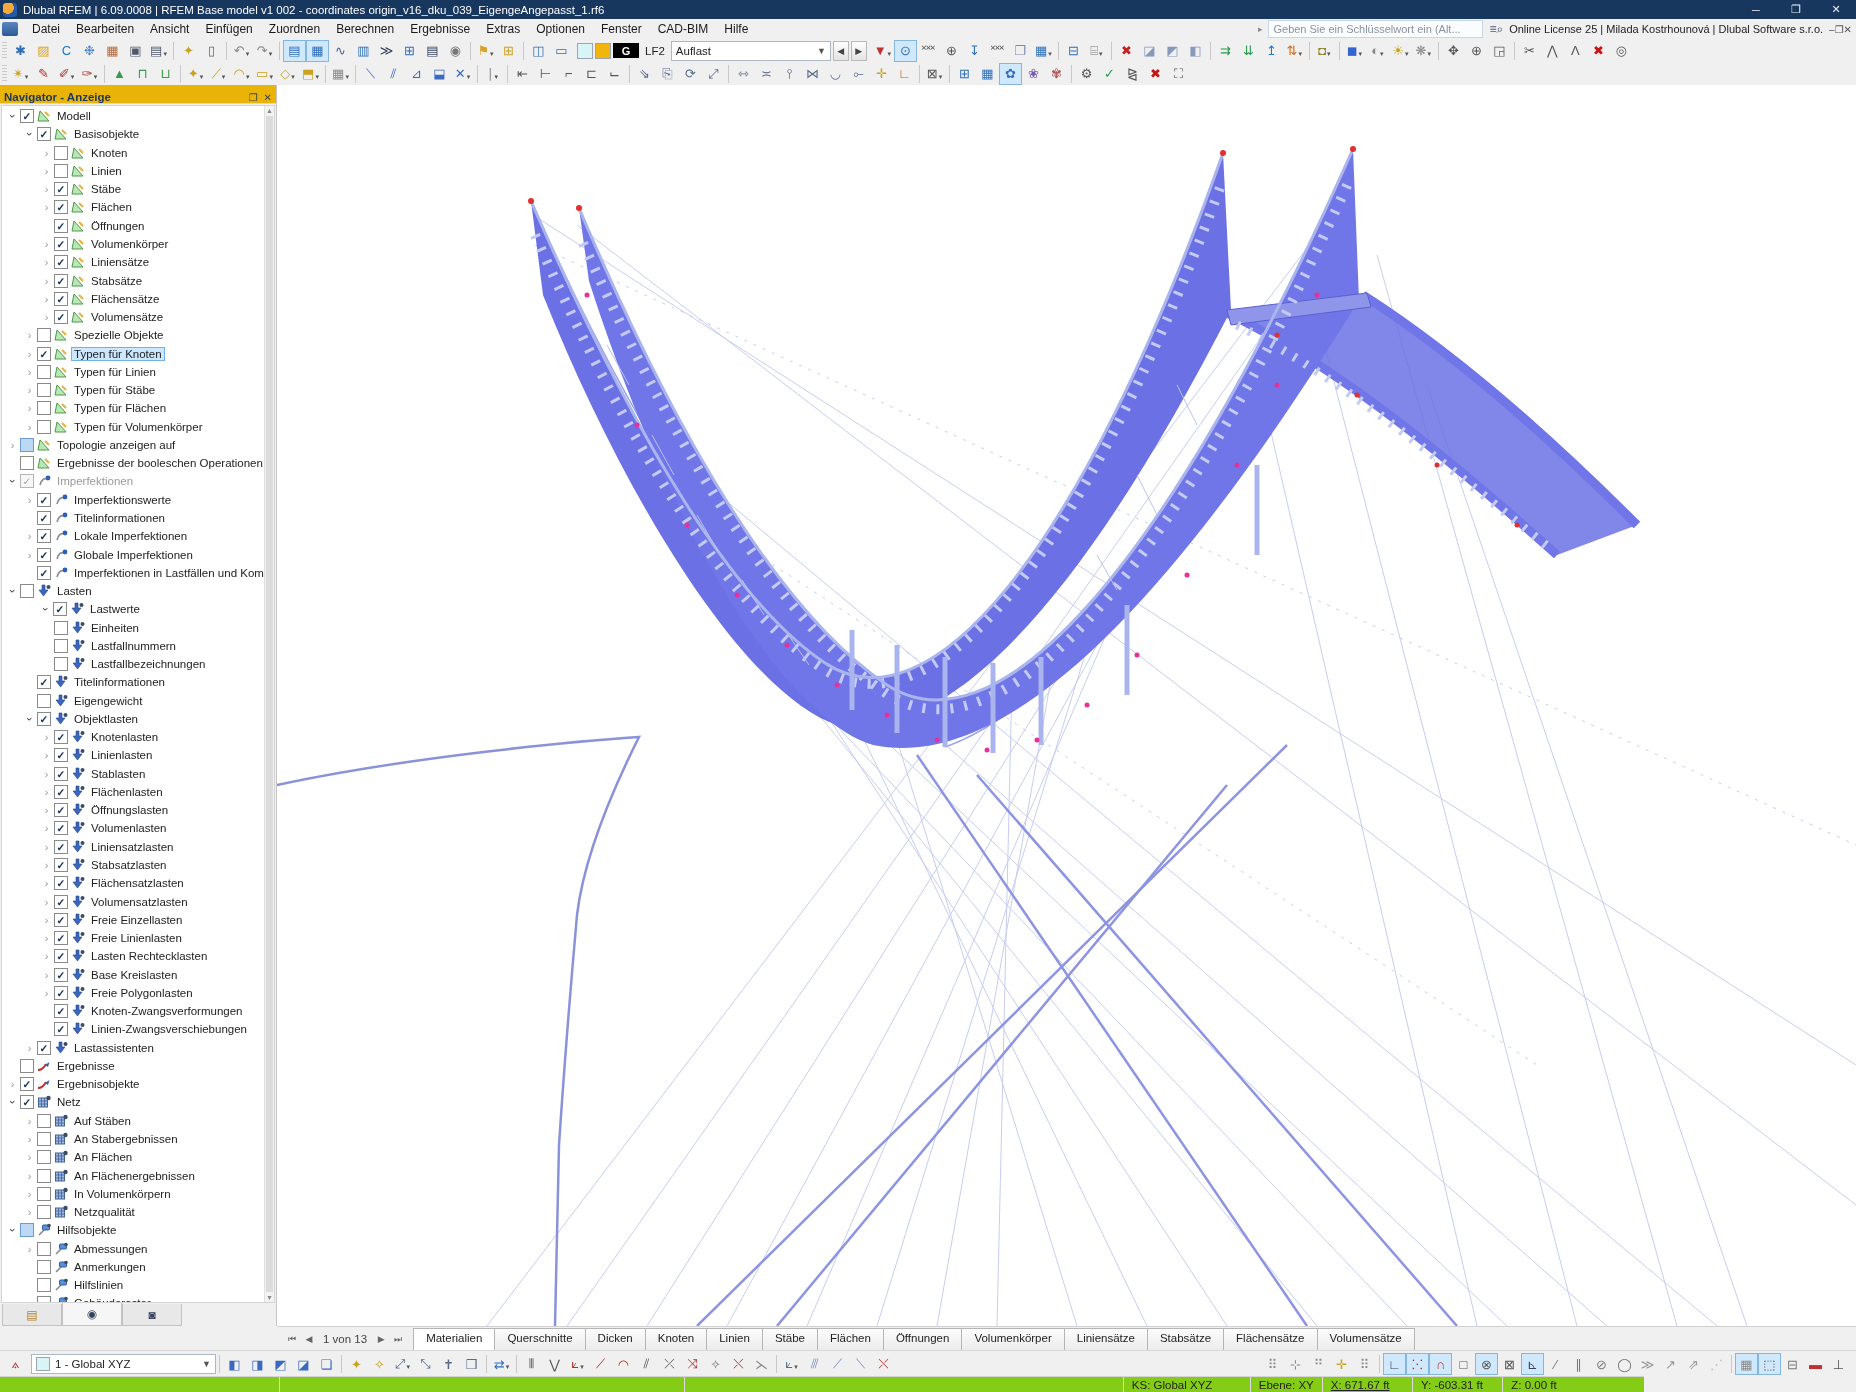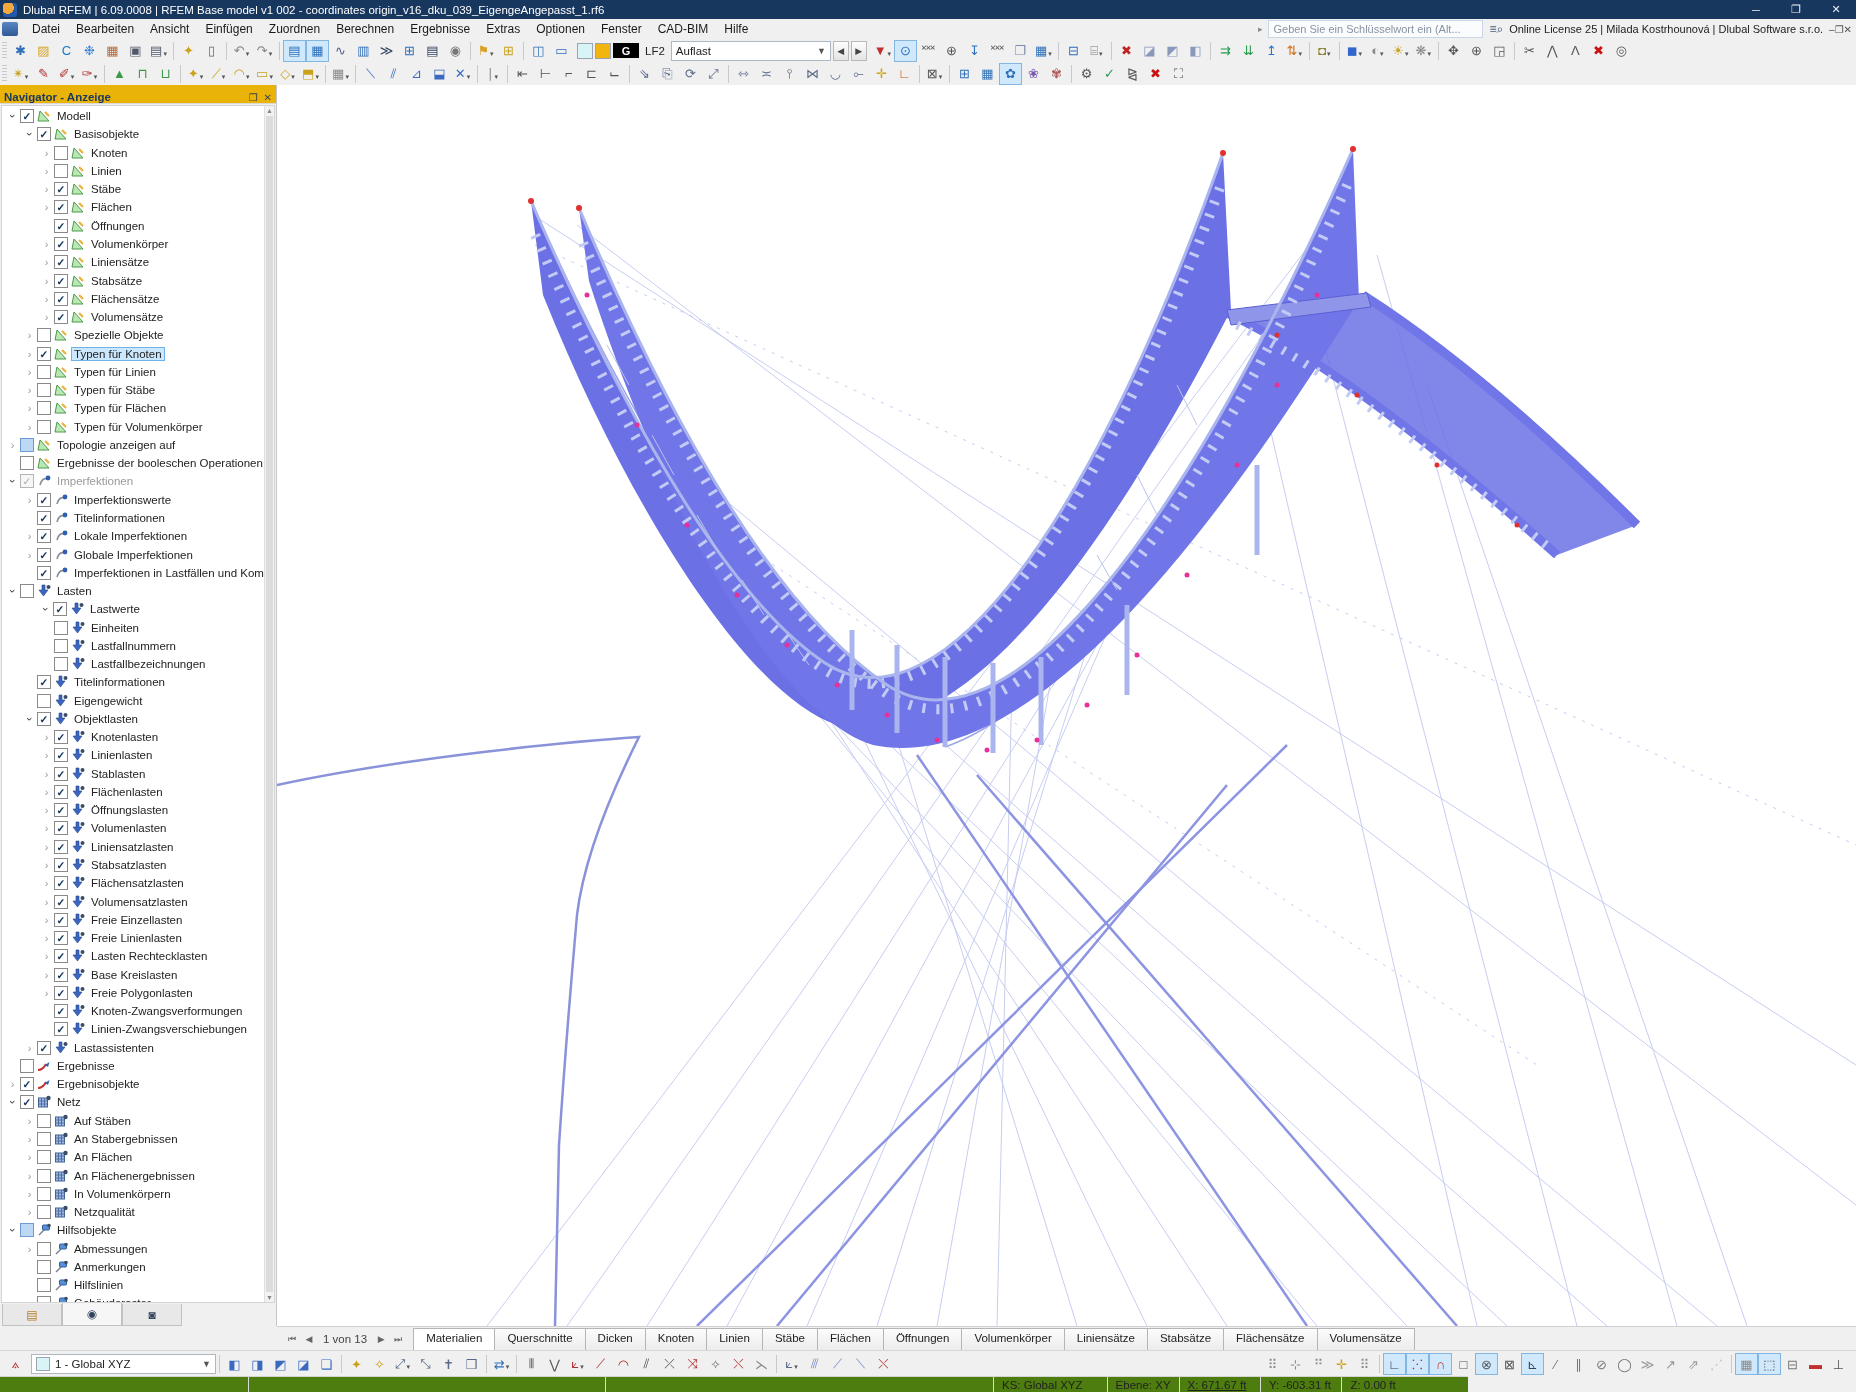--- a/index.html
+++ b/index.html
@@ -86,21 +86,21 @@
   .btabs{position:absolute;left:277px;top:1326px;width:1579px;height:24px;background:#f0f0f0;
          display:flex;align-items:center;border-top:1px solid #d0d0d0;}
   .pager{display:flex;align-items:center;gap:3px;padding:0 8px;color:#444;}
   .pgbtn{font-size:9px;color:#666;width:14px;text-align:center;}
   .pglabel{font-size:11.5px;margin:0 4px;}
   .btab{padding:3px 12px;border:1px solid #b5b5b5;border-bottom:none;margin-right:-1px;
         background:linear-gradient(#fcfcfc,#ececec);font-size:11.5px;color:#222;height:15px;}
   .btab.act{background:#fff;font-weight:normal;position:relative;box-shadow:inset 0 2px 0 #fff;}
   
   .csbox{display:flex;align-items:center;gap:4px;margin-left:4px;}
-  .statusbar{position:absolute;left:0;top:1376px;width:1468px;height:16px;background:#4d7c0f;
+  .statusbar{position:absolute;left:0;top:1376px;width:1644px;height:16px;background:#84cc16;
              border-top:1px solid #d4d4d4;display:flex;font-size:11.5px;}
   .scell{border-right:1px solid #dadada;display:flex;align-items:center;padding:0 8px;height:100%;
          white-space:nowrap;}
 </style>
 </head>
 <body>
 
 <div class="titlebar">
   <span class="appicon"></span>
   <span>Dlubal RFEM | 6.09.0008 | RFEM Base model v1 002 - coordinates origin_v16_dku_039_EigengeAngepasst_1.rf6</span>

